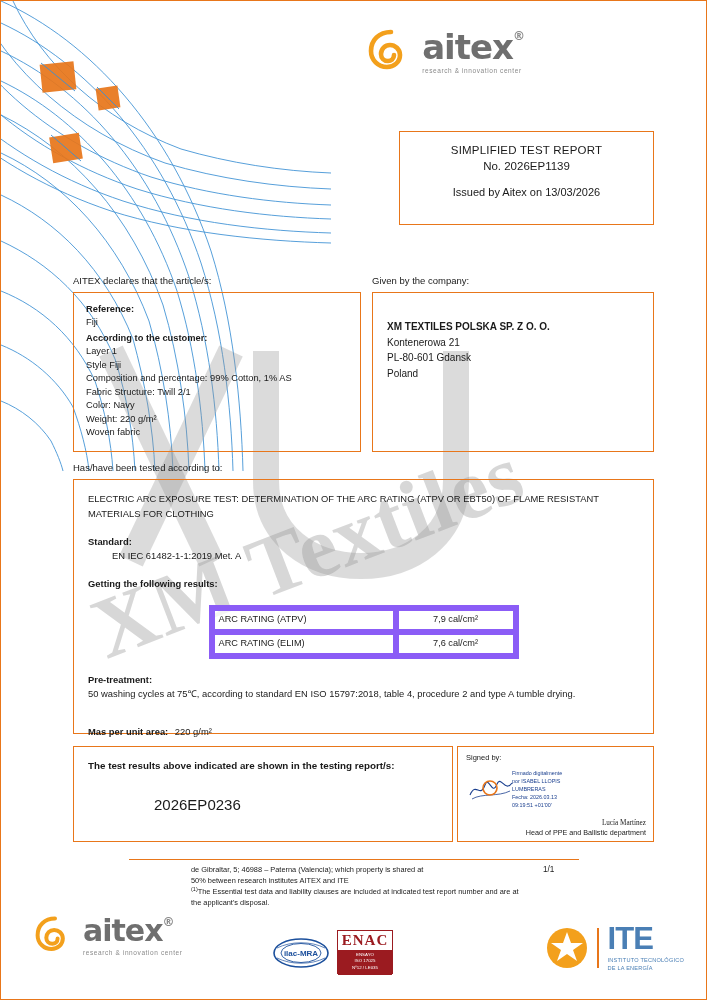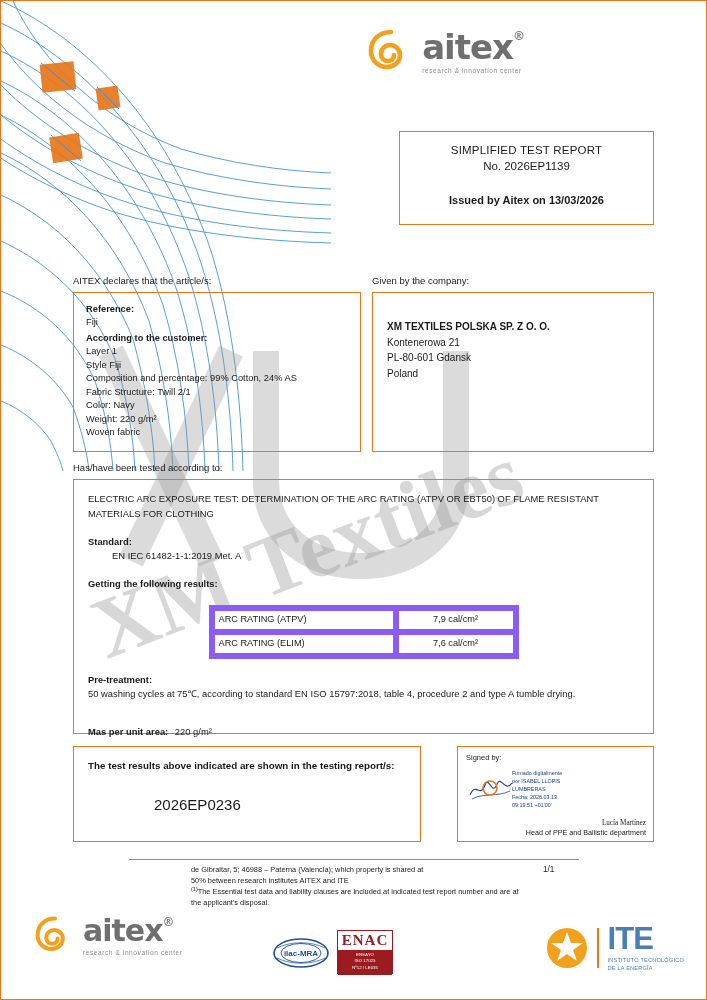--- a/index.html
+++ b/index.html
@@ -74,21 +74,21 @@
     position: absolute;
     left: 398px; top: 130px;
     width: 255px; height: 94px;
     border: 1.4px solid #E8761A;
     z-index: 3;
     text-align: center;
     padding-top: 12px;
   }
   .title-box .t1 { font-size: 11.5px; letter-spacing: 0.2px; }
   .title-box .t2 { font-size: 11.5px; margin-top: 4px; }
-  .title-box .t3 { font-size: 11px; font-weight: bold; margin-top: 22px; }
+  .title-box .t3 { font-size: 11px; font-weight: normal; margin-top: 14px; }
   
   .lbl {
     position: absolute;
     font-size: 9.5px;
     z-index: 3;
     color: #1a1a1a;
   }
   .box {
     position: absolute;
     border: 1.4px solid #E8761A;
@@ -114,21 +114,21 @@
     border-collapse: collapse;
     font-size: 9.2px;
   }
   .res-table td {
     border: 6px solid #8b5cf6;
     padding: 2px 4px;
     background: rgba(255,255,255,0.72);
   }
   .res-table td.val { width: 120px; text-align: center; }
   
-  #results-box { left: 72px; top: 745px; width: 348px; height: 96px; }
+  #results-box { left: 72px; top: 745px; width: 380px; height: 96px; }
   #results-box .box-inner { padding: 12px 14px; font-size: 9.8px; line-height: 1.5; }
   #results-box .rep { margin-top: 20px; margin-left: 66px; font-size: 15px; }
   #signed-box { left: 456px; top: 745px; width: 197px; height: 96px; }
   #signed-box .sg-label { position: absolute; left: 8px; top: 6px; font-size: 7.5px; }
   .sig-block { position: absolute; left: 54px; top: 22px; font-size: 5.4px; line-height: 1.5; color: #1a3f8f; }
   .sig-scribble { position: absolute; left: 10px; top: 28px; width: 46px; height: 26px; }
   .sig-name { position: absolute; right: 7px; bottom: 14px; font-size: 7.2px; text-align: right; font-family: Liberation Serif, serif; }
   .sig-role { position: absolute; right: 7px; bottom: 4px; font-size: 7.2px; text-align: right; }
   
   .footer-sep {
@@ -257,21 +257,21 @@
   <div class="lbl" style="left:72px; top:274px;">AITEX declares that the article/s:</div>
   <div class="lbl" style="left:371px; top:274px;">Given by the company:</div>
 
   <div class="box" id="reference-box">
     <div class="box-inner">
       <div class="bold">Reference:</div>
       <div>Fiji</div>
       <div class="bold" style="margin-top:2px;">According to the customer:</div>
       <div>Layer 1</div>
       <div>Style Fiji</div>
-      <div>Composition and percentage: 99% Cotton, 24% AS</div>
+      <div>Composition and percentage: 99% Cotton, 1% AS</div>
       <div>Fabric Structure: Twill 2/1</div>
       <div>Color: Navy</div>
       <div>Weight: 220 g/m²</div>
       <div>Woven fabric</div>
     </div>
   </div>
 
   <div class="box" id="company-box">
     <div class="box-inner">
       <div class="bold">XM TEXTILES POLSKA SP. Z O. O.</div>

